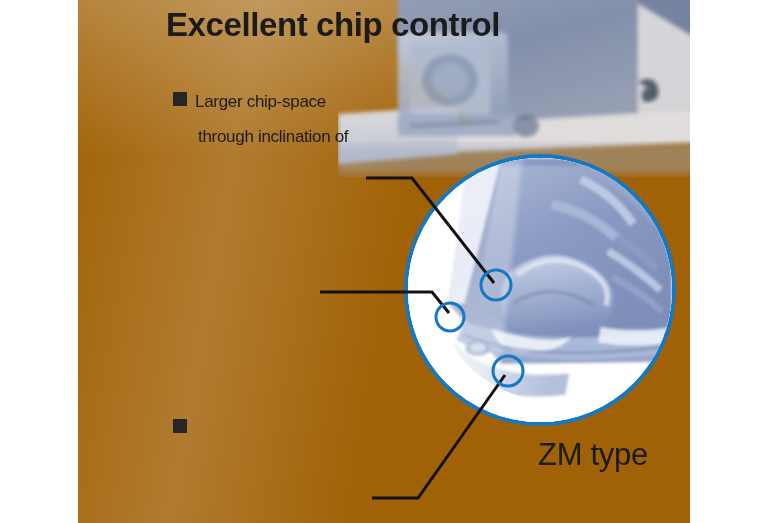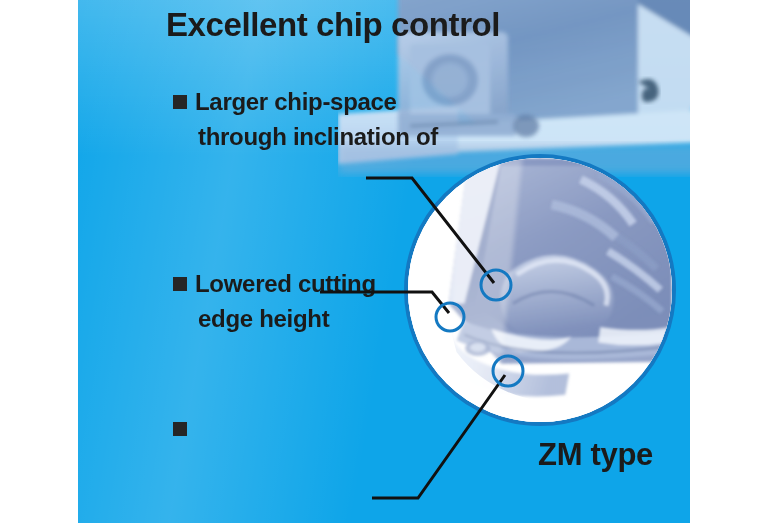--- a/index.html
+++ b/index.html
@@ -23,21 +23,21 @@
     overflow: hidden;
   }
 
   
   .panel {
     position: absolute;
     left: 78px;
     top: 0;
     width: 612px;
     height: 523px;
-    background: #0ea5e9;
+    background: #a16207;
     overflow: hidden;
   }
 
   
   .panel-sheen {
     position: absolute;
     inset: 0;
     background:
       linear-gradient(100deg,
         rgba(255,255,255,0.00) 0%,
@@ -71,22 +71,22 @@
     letter-spacing: -0.4px;
     white-space: nowrap;
     z-index: 6;
   }
 
   
   .bullet-block {
     position: absolute;
     z-index: 6;
     color: #1b1b1b;
-    font-size: 24px;
-    font-weight: bold;
+    font-size: 17px;
+    font-weight: normal;
     line-height: 35px;
     letter-spacing: -0.3px;
   }
   .bullet-block .bullet-line {
     white-space: nowrap;
   }
   .bullet-block .bullet-line.indent {
     padding-left: 25px;
   }
   .sq {
@@ -122,21 +122,21 @@
     width: 100%;
     height: 100%;
   }
 
   
   .type-label {
     position: absolute;
     left: 460px;
     top: 437px;
     font-size: 31px;
-    font-weight: bold;
+    font-weight: normal;
     color: #1b1b1b;
     letter-spacing: -0.3px;
     white-space: nowrap;
     z-index: 6;
   }
 
   
   .overlay {
     position: absolute;
     left: 0; top: 0;
@@ -207,24 +207,20 @@
       <rect x="0" y="150" width="430" height="30" fill="#9fb0d3" opacity="0.45" filter="url(#softer)"></rect>
     </svg>
 
     <div class="page-title">Excellent chip control</div>
 
     <div class="bullet-block" id="bullet-1">
       <div class="bullet-line"><span class="sq"></span><span>Larger chip-space</span></div>
       <div class="bullet-line indent">through inclination of</div>
     </div>
 
-    <div class="bullet-block" id="bullet-2">
-      <div class="bullet-line"><span class="sq"></span><span>Lowered cutting</span></div>
-      <div class="bullet-line indent">edge height</div>
-    </div>
 
     <div class="bullet-block" id="bullet-3">
       <div class="bullet-line"><span class="sq"></span></div>
     </div>
 
     <div class="type-label">ZM type</div>
   </div>
 
   <div class="magnifier">
     <svg class="magnifier-photo" viewBox="0 0 272 272" preserveAspectRatio="none">

